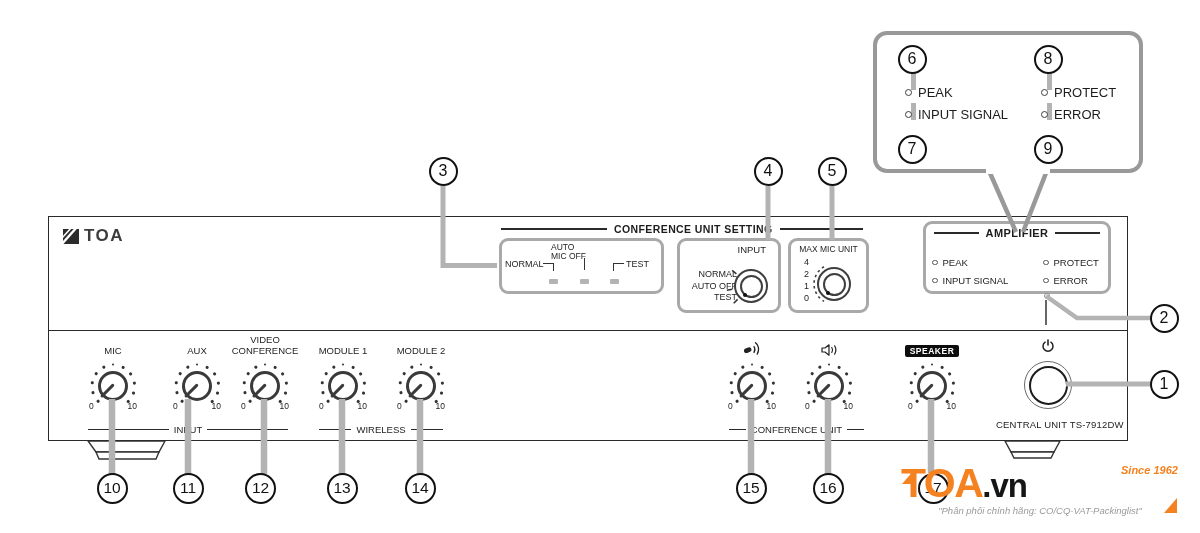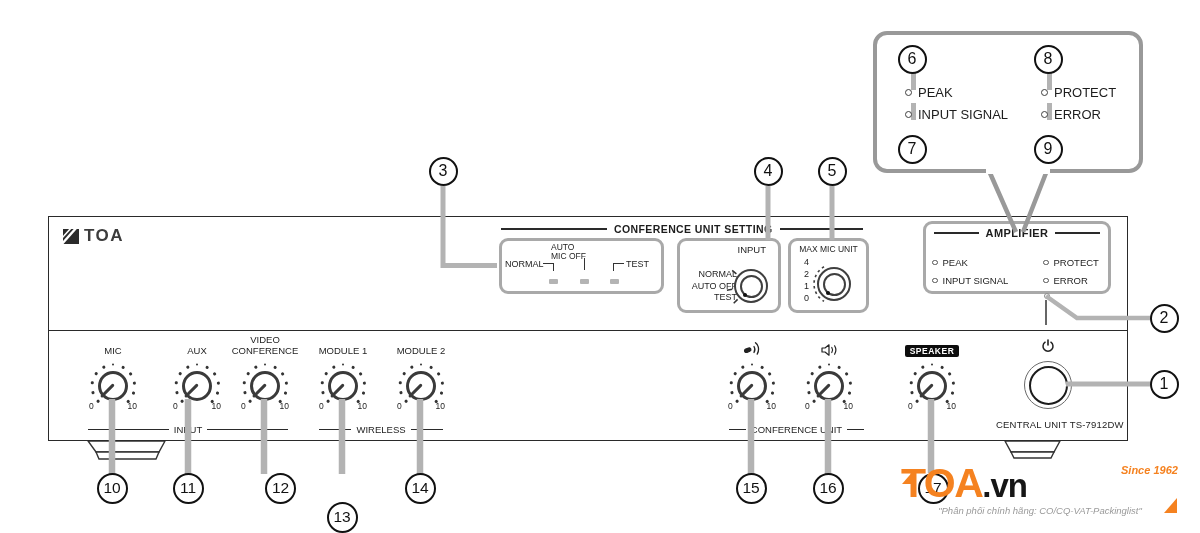--- a/index.html
+++ b/index.html
@@ -457,22 +457,22 @@
   <div class="callout" style="left:1149.5px;top:303.5px;">2</div>
   <div class="callout" style="left:428.5px;top:156.5px;">3</div>
   <div class="callout" style="left:753.5px;top:156.5px;">4</div>
   <div class="callout" style="left:817.5px;top:156.5px;">5</div>
   <div class="callout" style="left:897.5px;top:44.5px;">6</div>
   <div class="callout" style="left:897.5px;top:134.5px;">7</div>
   <div class="callout" style="left:1033.5px;top:44.5px;">8</div>
   <div class="callout" style="left:1033.5px;top:134.5px;">9</div>
   <div class="callout lg" style="left:96.5px;top:472.5px;">10</div>
   <div class="callout lg" style="left:172.5px;top:472.5px;">11</div>
-  <div class="callout lg" style="left:265px;top:472.5px;">12</div>
-  <div class="callout lg" style="left:326.5px;top:472.5px;margin-top:29px;">13</div>
+  <div class="callout lg" style="left:245px;top:472.5px;">12</div>
+  <div class="callout lg" style="left:326.5px;top:472.5px;">13</div>
   <div class="callout lg" style="left:404.5px;top:472.5px;">14</div>
   <div class="callout lg" style="left:735.5px;top:472.5px;">15</div>
   <div class="callout lg" style="left:812.5px;top:472.5px;">16</div>
   <div class="callout lg" style="left:917.5px;top:472.5px;">17</div>
 
   <div id="watermark">
     <svg class="overlay" width="300" height="70">
       <polygon points="12,26 25,11 25,26" fill="#F58220"></polygon>
       <polygon points="274,55 287,40 287,55" fill="#F58220"></polygon>
     </svg>

